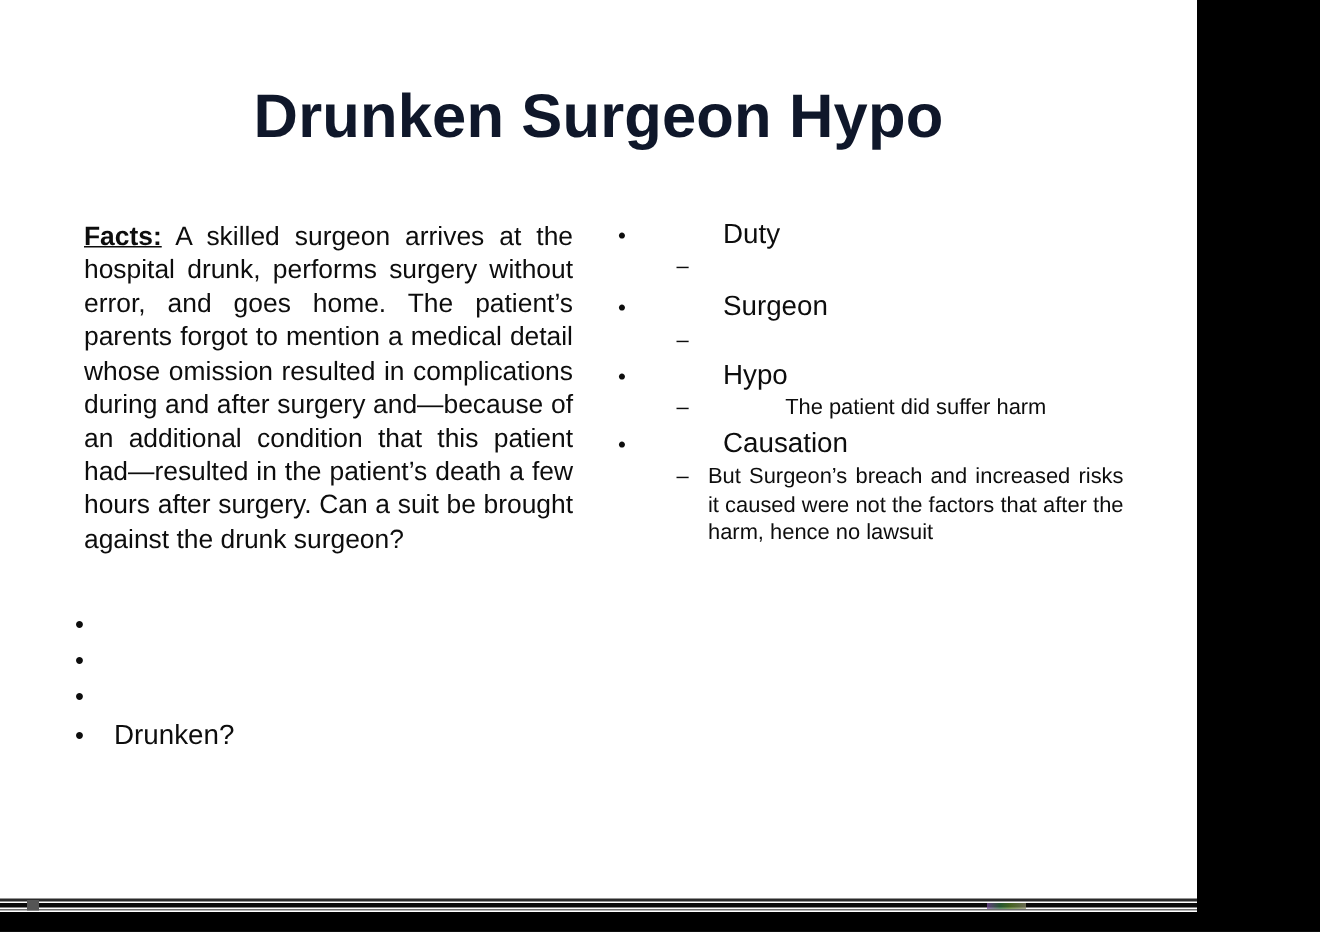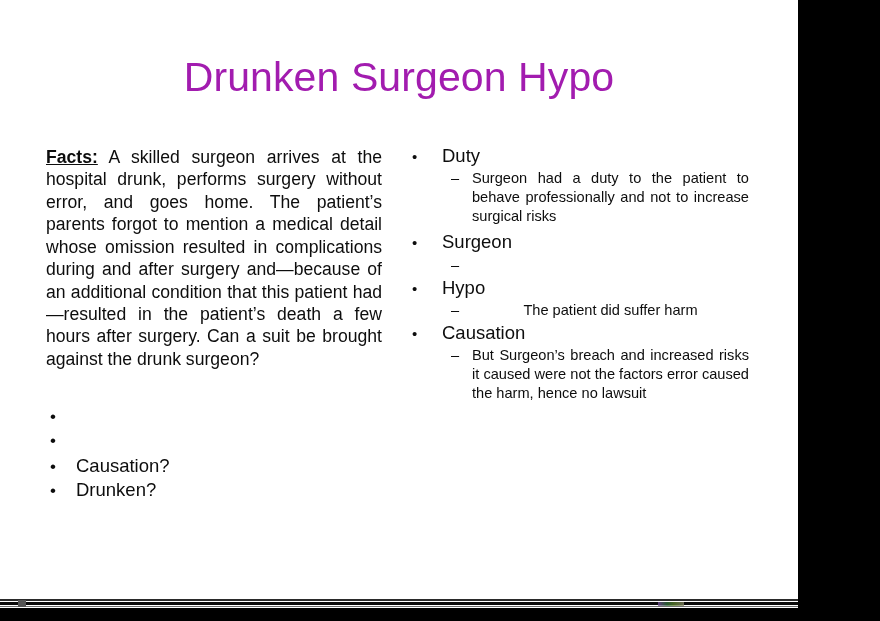--- a/index.html
+++ b/index.html
@@ -95,40 +95,41 @@
   }
 
   
   #slide-title {
     position: absolute;
     left: 40px;
     top: 54px;
     width: 718px;
     text-align: center;
     font-size: 41px;
-    font-weight: 400;
+    font-weight: 700;
     line-height: 1.15;
-    color: #a21caf;
+    color: #0f172a;
     letter-spacing: 0.1px;
   }
 
   
   #left-column {
     position: absolute;
     left: 46px;
     top: 146px;
     width: 336px;
   }
   #facts-paragraph {
     font-size: 17.6px;
     line-height: 1.275;
     color: #0d0d0d;
     text-align: justify;
     text-justify: inter-word;
     hyphens: none;
+    margin-left: 10px;
   }
   #facts-label {
     font-weight: bold;
     text-decoration: underline;
   }
 
   #left-bullets {
     position: absolute;
     left: 42px;
     top: 406px;
@@ -169,21 +170,21 @@
     line-height: 1.32;
     margin-bottom: 1px;
   }
   .rc-l1-marker {
     width: 33px;
     flex: 0 0 33px;
     font-size: 15px;
     padding-left: 3px;
     box-sizing: border-box;
   }
-  .rc-l1-text { flex: 1 1 auto; }
+  .rc-l1-text { flex: 1 1 auto; margin-left: 40px; }
 
   .rc-l2 {
     display: flex;
     align-items: flex-start;
     color: #0d0d0d;
     font-size: 14.6px;
     line-height: 1.3;
   }
   .rc-l2-marker {
     width: 21px;
@@ -222,38 +223,36 @@
 
     <div id="left-bullets">
       <div class="lb-row">
         <span class="lb-marker">•</span>
       </div>
       <div class="lb-row">
         <span class="lb-marker">•</span>
       </div>
       <div class="lb-row">
         <span class="lb-marker">•</span>
-        <span class="lb-text">Causation?</span>
       </div>
       <div class="lb-row">
         <span class="lb-marker">•</span>
         <span class="lb-text">Drunken?</span>
       </div>
     </div>
 
     <div id="right-column">
 
       <div class="rc-group">
         <div class="rc-l1">
           <span class="rc-l1-marker">•</span>
           <span class="rc-l1-text">Duty</span>
         </div>
         <div class="rc-l2">
           <span class="rc-l2-marker">–</span>
-          <span class="rc-l2-text">Surgeon had a duty to the patient to behave professionally and not to increase surgical risks</span>
         </div>
       </div>
 
       <div class="gap-after-duty"></div>
 
       <div class="rc-group">
         <div class="rc-l1">
           <span class="rc-l1-marker">•</span>
           <span class="rc-l1-text">Surgeon</span>
         </div>
@@ -273,21 +272,21 @@
         </div>
       </div>
 
       <div class="rc-group">
         <div class="rc-l1">
           <span class="rc-l1-marker">•</span>
           <span class="rc-l1-text">Causation</span>
         </div>
         <div class="rc-l2">
           <span class="rc-l2-marker">–</span>
-          <span class="rc-l2-text">But Surgeon’s breach and increased risks it caused were not the factors error caused the harm, hence no lawsuit</span>
+          <span class="rc-l2-text">But Surgeon’s breach and increased risks it caused were not the factors that after the harm, hence no lawsuit</span>
         </div>
       </div>
 
     </div>
 
     <div class="page-bottom-band">
       <div class="band-line l1"></div>
       <div class="band-line l2"></div>
       <div class="band-line l3"></div>
       <div class="band-line l4"></div>

